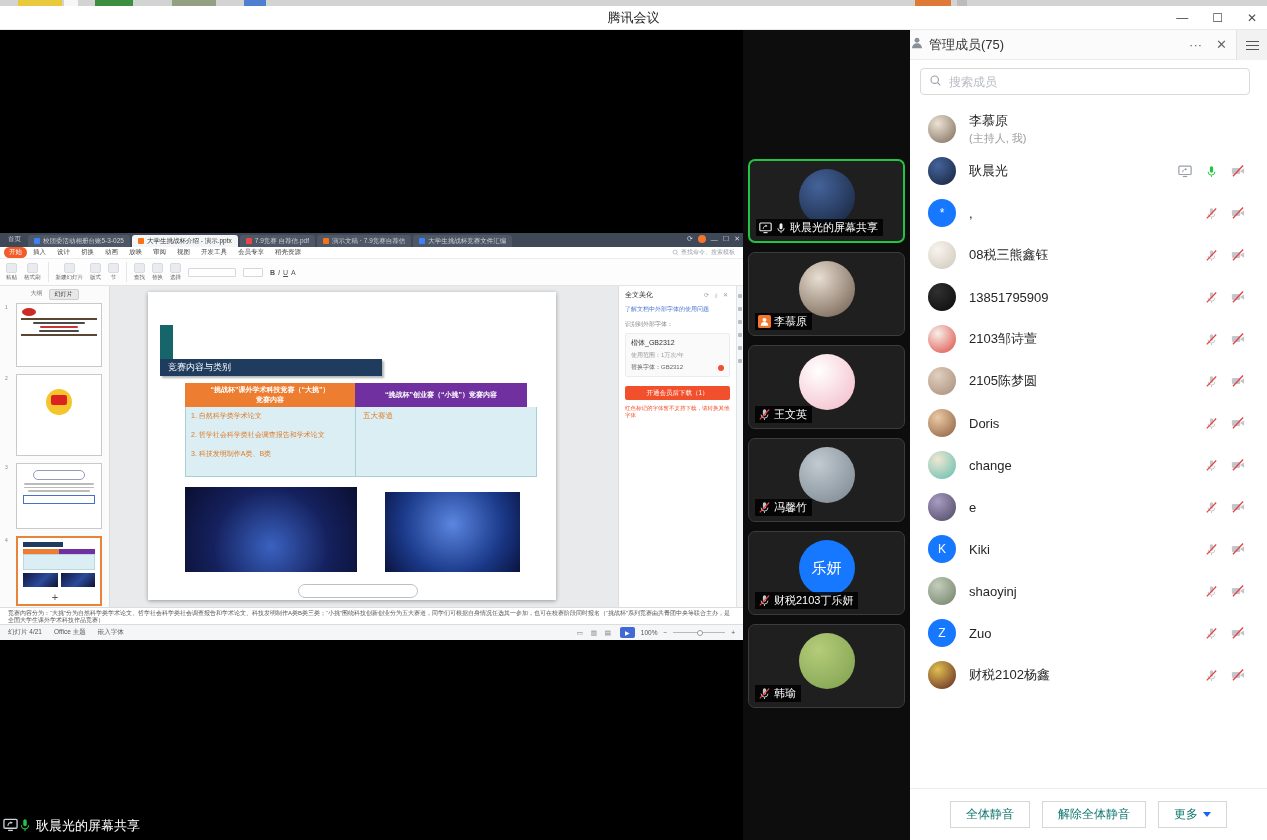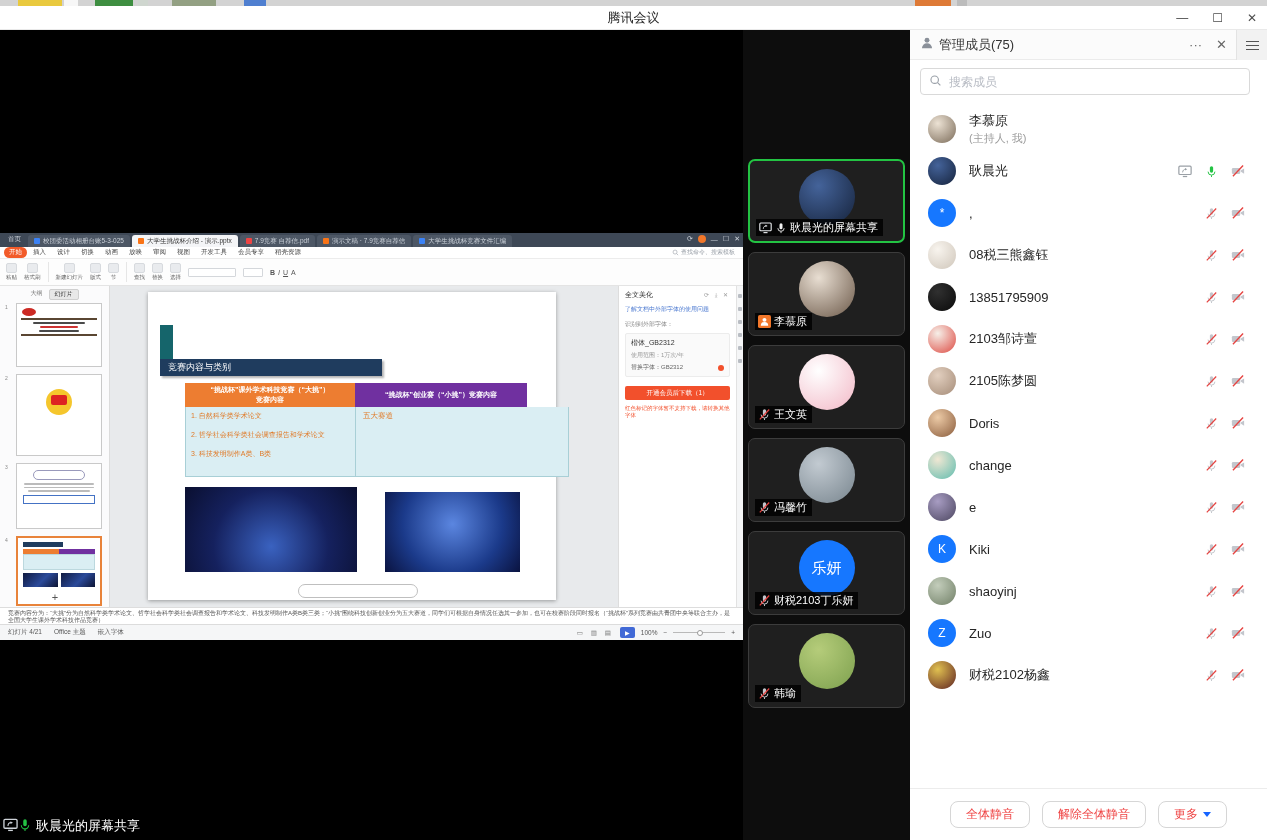--- a/index.html
+++ b/index.html
@@ -62,21 +62,21 @@
   .sk-hdr .o{flex:1;background:#ed7d31;}
   .sk-hdr .p{flex:1;background:#7030a0;}
   .sk-cyan{margin:0 5px;height:16px;background:#daeef3;border:1px solid #bcd8de;}
   .sk-pics{display:flex;gap:3px;margin:3px 5px;}
   .sk-pics div{flex:1;height:14px;background:linear-gradient(135deg,#101a40,#2b4a9a 55%,#0d1432);}
   
   .wps-canvas{position:absolute;left:110px;top:0;width:508px;height:321px;}
   .slide{position:absolute;left:38px;top:6px;width:408px;height:308px;background:#fff;box-shadow:0 1px 4px rgba(0,0,0,.35);}
   .teal-rect{position:absolute;left:12px;top:33px;width:13px;height:35px;background:#15656b;}
   .slide-title{position:absolute;left:12px;top:67px;width:222px;height:17px;background:#1f3c5e;color:#fff;font-size:9px;line-height:17px;padding-left:8px;box-shadow:2px 2px 2px rgba(0,0,0,.3);}
-  .tbl{position:absolute;left:37px;top:91px;width:384px;}
+  .tbl{position:absolute;left:37px;top:91px;width:352px;}
   .tbl-head{display:flex;}
   .tbl-head .hl{width:170px;background:#ed7d31;color:#fff;font-weight:bold;font-size:7px;text-align:center;white-space:pre-line;padding:2px 4px;display:flex;align-items:center;justify-content:center;min-height:22px;}
   .tbl-head .hr{width:172px;background:#7030a0;color:#fff;font-weight:bold;font-size:7px;text-align:center;display:flex;align-items:center;justify-content:center;padding:2px 4px;}
   .tbl-body{display:flex;background:#daeef3;border:1px solid #a8cfd6;border-top:none;height:70px;}
   .tbl-body .bl{width:170px;padding:4px 5px;color:#e07a28;font-size:7px;border-right:1px solid #a8cfd6;}
   .tbl-body .bl div{margin-bottom:9px;}
   .tbl-body .br{width:172px;padding:4px 7px;color:#e07a28;font-size:7.5px;}
   .ph1{position:absolute;left:37px;top:195px;width:172px;height:85px;background:radial-gradient(circle at 50% 70%,#3a62c0 0%,#15215e 55%,#0a0f30 100%);}
   .ph2{position:absolute;left:237px;top:200px;width:135px;height:80px;background:radial-gradient(circle at 50% 40%,#5b86e0 0%,#1b3a8a 60%,#0a1340 100%);}
   .footer-box{position:absolute;left:150px;top:292px;width:120px;height:14px;border:1px solid #bfbfbf;border-radius:7px;background:#fff;}
@@ -106,40 +106,40 @@
   .vicons{letter-spacing:3px;color:#777;}
   
   .film{position:absolute;left:743px;top:0;width:167px;height:810px;background:#0d0d0d;}
   .tile{position:absolute;left:5px;width:157px;height:84px;background:#1f1f1f;border:1px solid #3c3c3c;border-radius:7px;}
   .tile.active{border:2px solid #23c343;}
   .tile .t-ava{position:absolute;left:50%;top:8px;transform:translateX(-50%);width:56px;height:56px;border-radius:50%;}
   .tile .t-ava.letter{display:flex;align-items:center;justify-content:center;color:#fff;font-size:15px;}
   .tile .tag{position:absolute;left:6px;bottom:5px;max-width:146px;background:rgba(0,0,0,.82);color:#fff;font-size:11px;padding:1px 5px 1px 3px;display:flex;align-items:center;gap:3px;white-space:nowrap;overflow:hidden;}
   
   .panel{position:absolute;left:910px;top:0;width:357px;height:810px;background:#fff;}
-  .p-header{position:absolute;left:0;top:0;width:357px;height:30px;background:#fbfbfb;border-bottom:1px solid #ebebeb;display:flex;align-items:center;padding-left:10px;gap:5px;}
+  .p-header{position:absolute;left:0;top:0;width:357px;height:30px;background:#fbfbfb;border-bottom:1px solid #ebebeb;display:flex;align-items:center;gap:5px;}
   .p-title{font-size:13px;color:#333;}
   .p-header .hbtns{position:absolute;right:40px;display:flex;gap:14px;color:#666;font-size:13px;align-items:center;}
   .menu-box{position:absolute;right:0;top:0;width:31px;height:30px;background:#f2f2f2;border-left:1px solid #e3e3e3;display:flex;align-items:center;justify-content:center;}
   .hamburger{width:13px;height:9px;border-top:1.5px solid #555;border-bottom:1.5px solid #555;position:relative;}
   .hamburger:after{content:"";position:absolute;left:0;top:3px;width:13px;height:1.5px;background:#555;}
   .search-wrap{position:absolute;left:10px;right:17px;top:38px;height:27px;border:1px solid #d9d9d9;border-radius:4px;display:flex;align-items:center;padding:0 8px;gap:5px;background:#fff;}
   .search-wrap input{border:none;outline:none;flex:1;font-size:12px;color:#333;}
   .search-wrap input::placeholder{color:#b8bcc4;}
   .member-list{position:absolute;left:0;top:78px;right:0;height:690px;overflow:hidden;}
   .mrow{display:flex;align-items:center;height:42px;padding:0 22px 0 18px;}
   .m-ava{width:28px;height:28px;border-radius:50%;flex:0 0 auto;}
   .m-ava.letter{display:flex;align-items:center;justify-content:center;color:#fff;font-size:12px;}
   .m-texts{margin-left:13px;min-width:0;}
   .m-name{font-size:13px;color:#262626;white-space:nowrap;}
   .m-sub{font-size:11px;color:#9b9b9b;margin-top:1px;}
   .m-icons{margin-left:auto;display:flex;gap:13px;align-items:center;}
   .scrollbar{position:absolute;right:2px;top:90px;width:4px;height:640px;}
   .p-footer{position:absolute;left:0;bottom:0;width:357px;height:52px;border-top:1px solid #ececec;display:flex;align-items:center;justify-content:center;gap:12px;background:#fff;}
-  .f-btn{height:27px;padding:0 15px;border:1px solid #d6d6d6;border-radius:8px;background:#fff;color:#ef4444;font-size:12px;display:flex;align-items:center;gap:5px;}
+  .f-btn{height:27px;padding:0 15px;border:1px solid #d6d6d6;border-radius:0;background:#fff;color:#0f766e;font-size:12px;display:flex;align-items:center;gap:5px;}
   .caret{width:0;height:0;border-left:4px solid transparent;border-right:4px solid transparent;border-top:5px solid #1664ff;}
 </style>
 </head>
 <body>
 
 <div class="app">
   <div class="sliver" id="sliver">
       <div class="frag" style="left: 18px; width: 44px; background: rgb(233, 201, 62);"></div>
       <div class="frag" style="left: 64px; width: 14px; background: rgb(247, 247, 247);"></div>
       <div class="frag" style="left: 95px; width: 38px; background: rgb(62, 142, 65);"></div>

